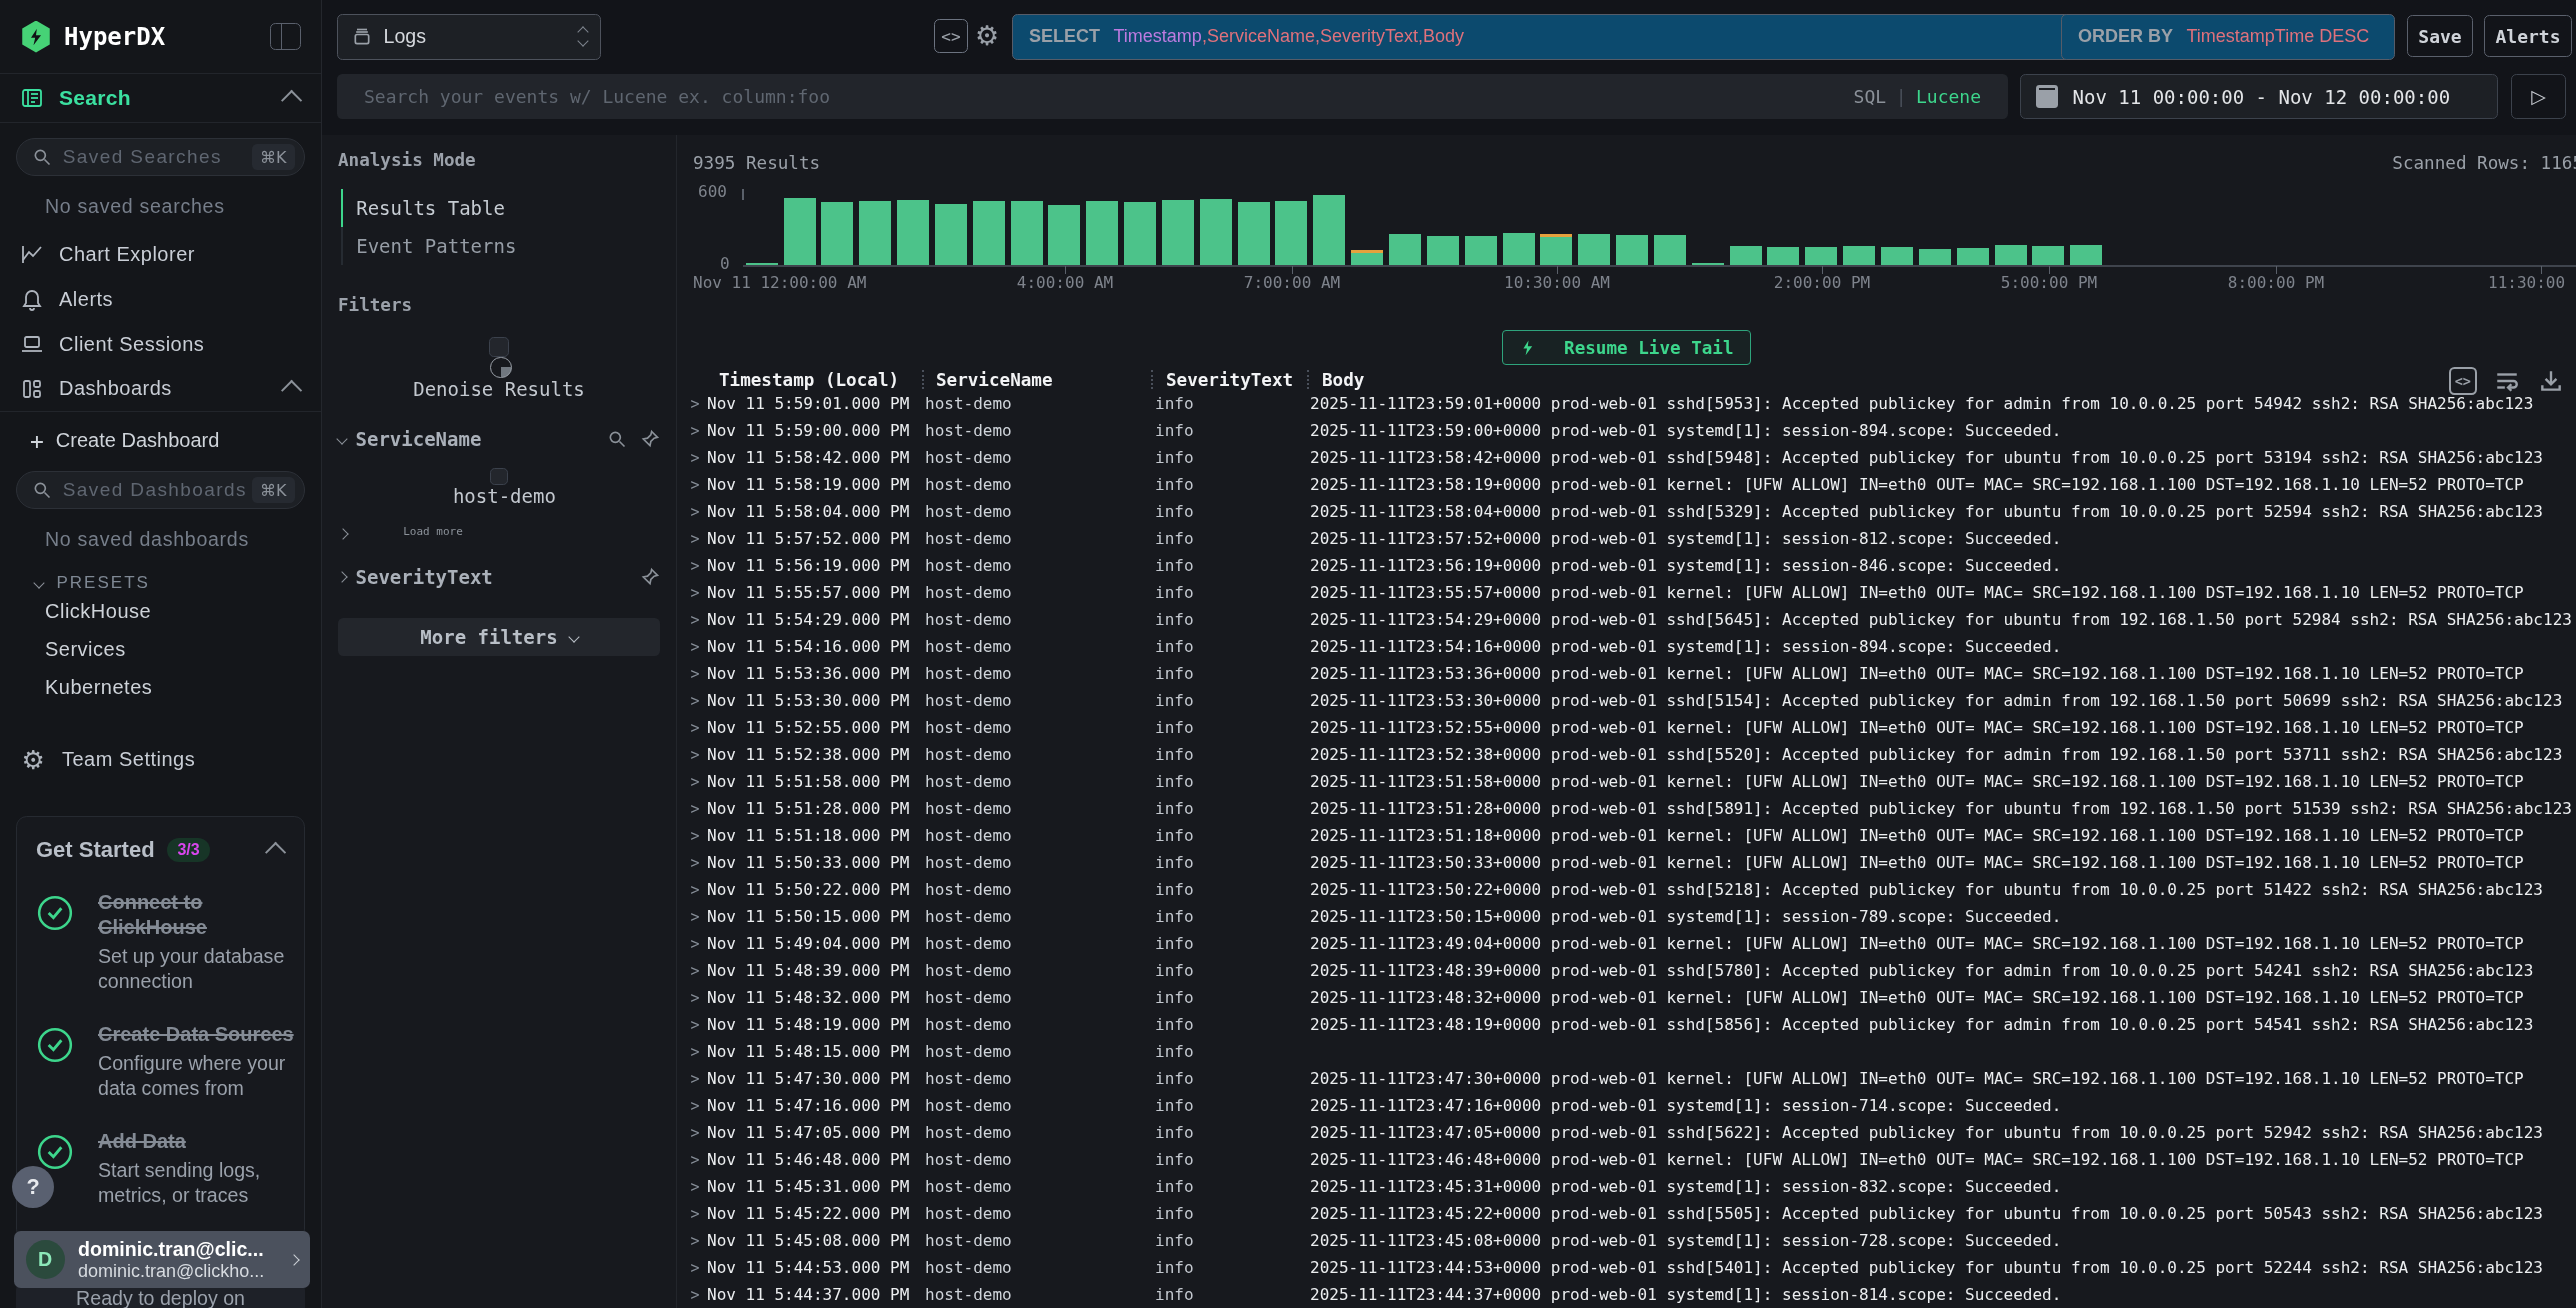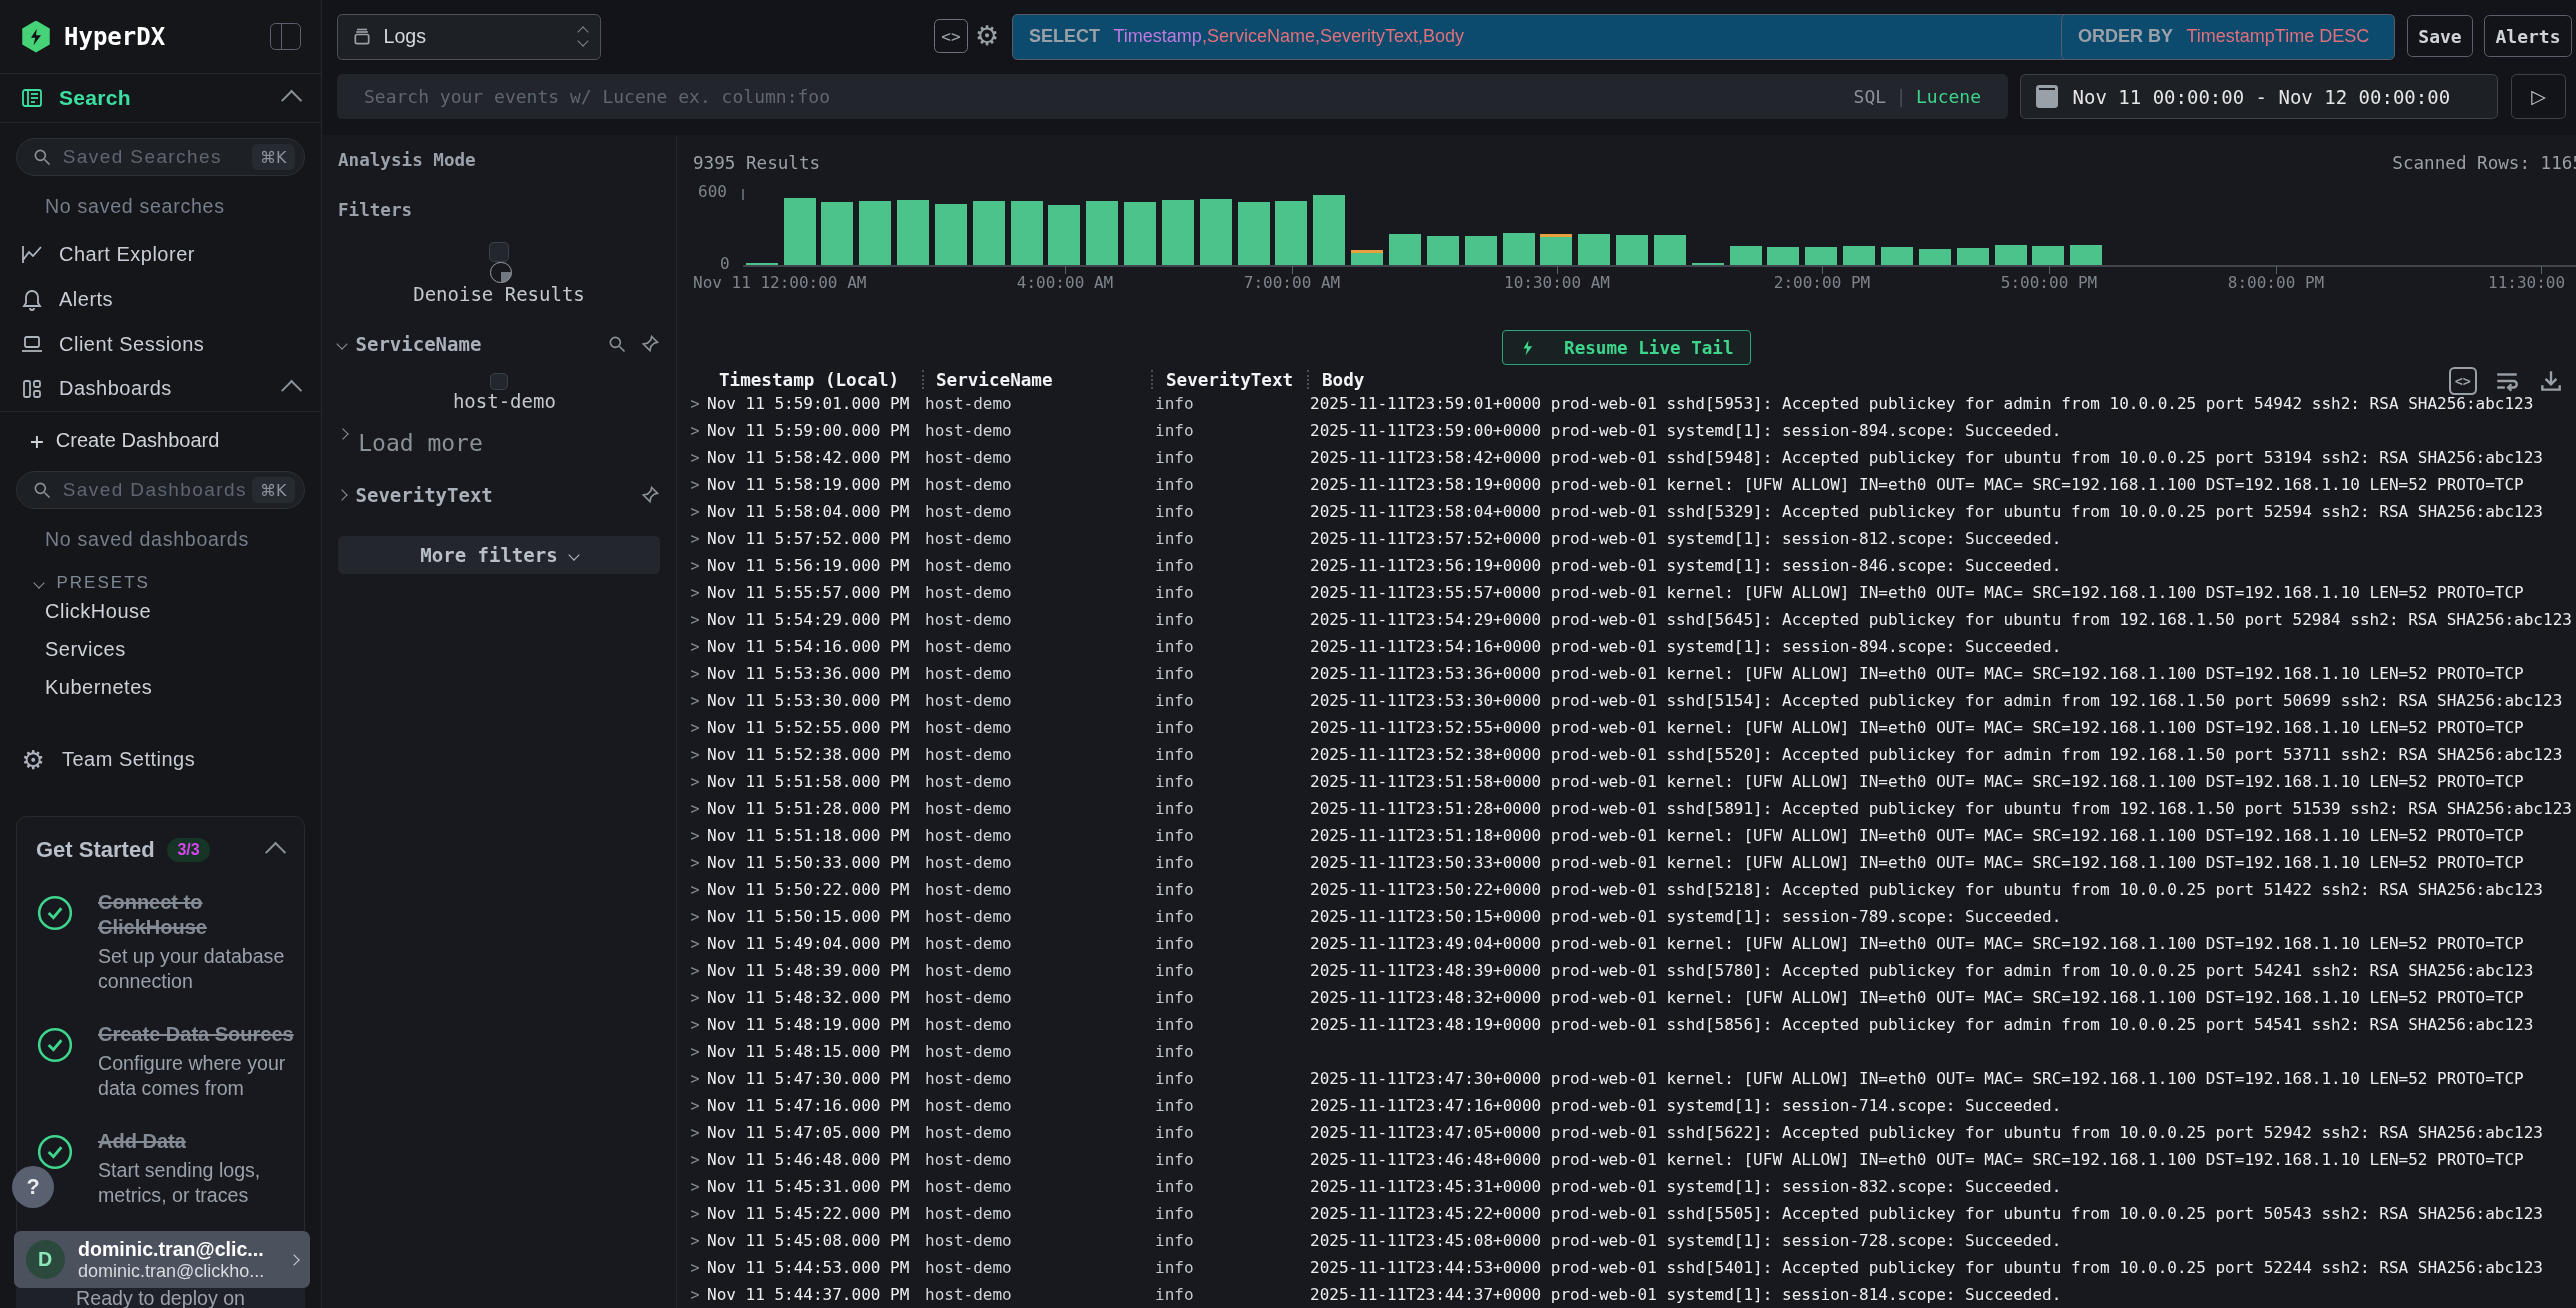--- a/index.html
+++ b/index.html
@@ -91,21 +91,21 @@
   .mode-item.active { border-left-color:#3dd68c; color:#c6ccd3; }
   .f-h2 { margin-top:30px; }
   .chkrow { display:flex; align-items:center; margin-top:21.6px;flex-direction:column; }
   .chk { width:20px; height:20px; background:#23262c; border:1.4px solid #3b414c; border-radius:4.7px; flex:none;}
   .chk.sm { width:17.6px; height:17.6px; }
   .den-icon { width:21.6px; height:21.6px; margin:0 10.8px 0 15px; border-radius:50%; border:1.4px solid #9aa0a8; background:conic-gradient(from 90deg,#717880 0 25%,transparent 0); flex:none;}
   .chkrow .lab { font-size:19px; color:#c3c8cf; margin-left:10.8px;}
   .facet-head { display:flex; align-items:center; margin-top:28px; }
   .facet-head .name { font-size:19px; font-weight:bold; color:#aab0b9; margin-left:9.5px; flex:1;}
   .mini-svg { width:20px; height:20px; stroke:#8b9199; fill:none; stroke-width:2; flex:none; }
-  .loadmore { display:flex; align-items:flex-start; margin:17.6px 0 0 1.4px; font-size:23px; color:#8b9199; }
+  .loadmore { display:flex; align-items:flex-end; margin:17.6px 0 0 1.4px; font-size:11px; color:#8b9199;gap:45px; }
   .loadmore .lab { margin-left:10.8px; }
   .morefilters { margin-top:30px; height:38px; background:#23262c; border-radius:5.4px; display:flex; align-items:center; justify-content:center; font-size:19px; font-weight:bold; color:#b9bfc7; gap:12px;}
   
   .main { position:absolute; left:677px; top:135px; right:0; bottom:0; font-family:"DejaVu Sans Mono","Liberation Mono",monospace; }
   .results-info { position:absolute; top:17.6px; left:16px; right:0; height:23px; font-size:17.6px; color:#9aa0a8; }
   .scanned { position:absolute; right:-17.6px; top:0; white-space:nowrap; }
   .chart { position:absolute; left:66px; top:54px; width:1818px; height:77px; }
   .chart-base { position:absolute; left:0; right:-16px; bottom:-1.4px; height:2.7px; background:#3f444d; }
   .yaxis-seg { position:absolute; left:-1.4px; top:0; width:2px; height:10.8px; background:#5a606a; }
   .ylab { position:absolute; font-size:16px; color:#7e838c; }
@@ -318,20 +318,24 @@
       <div class="date-box">
         <span class="cal-icon"></span>
         <span class="txt mono">Nov 11 00:00:00 - Nov 12 00:00:00</span>
       </div>
       <div class="play-btn">▷</div>
     </div>
   </header>
 
   <section class="filters">
     <div class="f-h">Analysis Mode</div>
+    <div class="mode-list">
+      <div class="mode-item active">Results Table</div>
+      <div class="mode-item">Event Patterns</div>
+    </div>
     <div class="f-h f-h2">Filters</div>
     <div class="chkrow">
       <span class="chk"></span>
       <span class="den-icon"></span>
       <span class="lab" style="margin-left:0">Denoise Results</span>
     </div>
     <div class="facet-head">
       <i class="chev down sm"></i>
       <span class="name">ServiceName</span>
       <svg class="mini-svg" viewBox="0 0 24 24" style="margin-right:13.5px">

